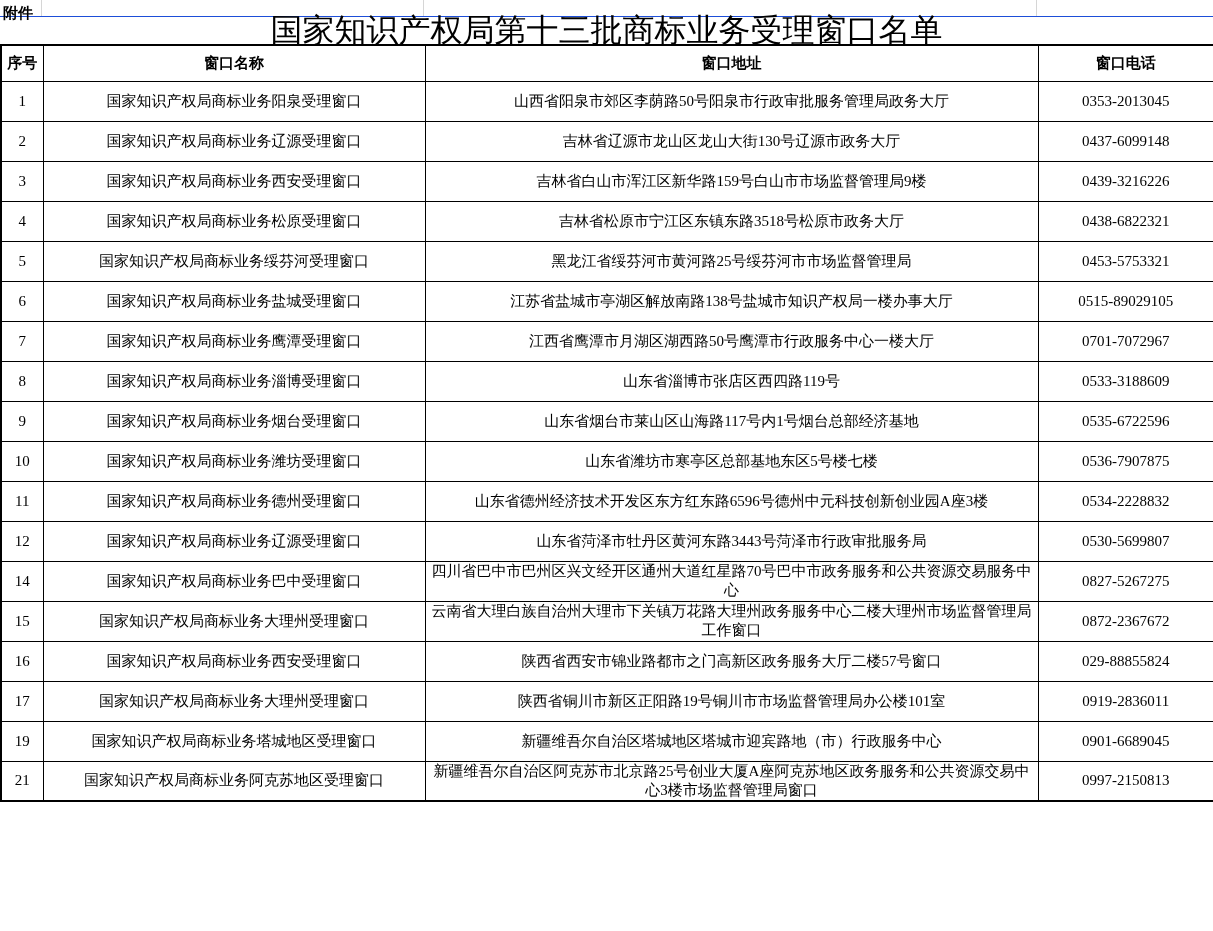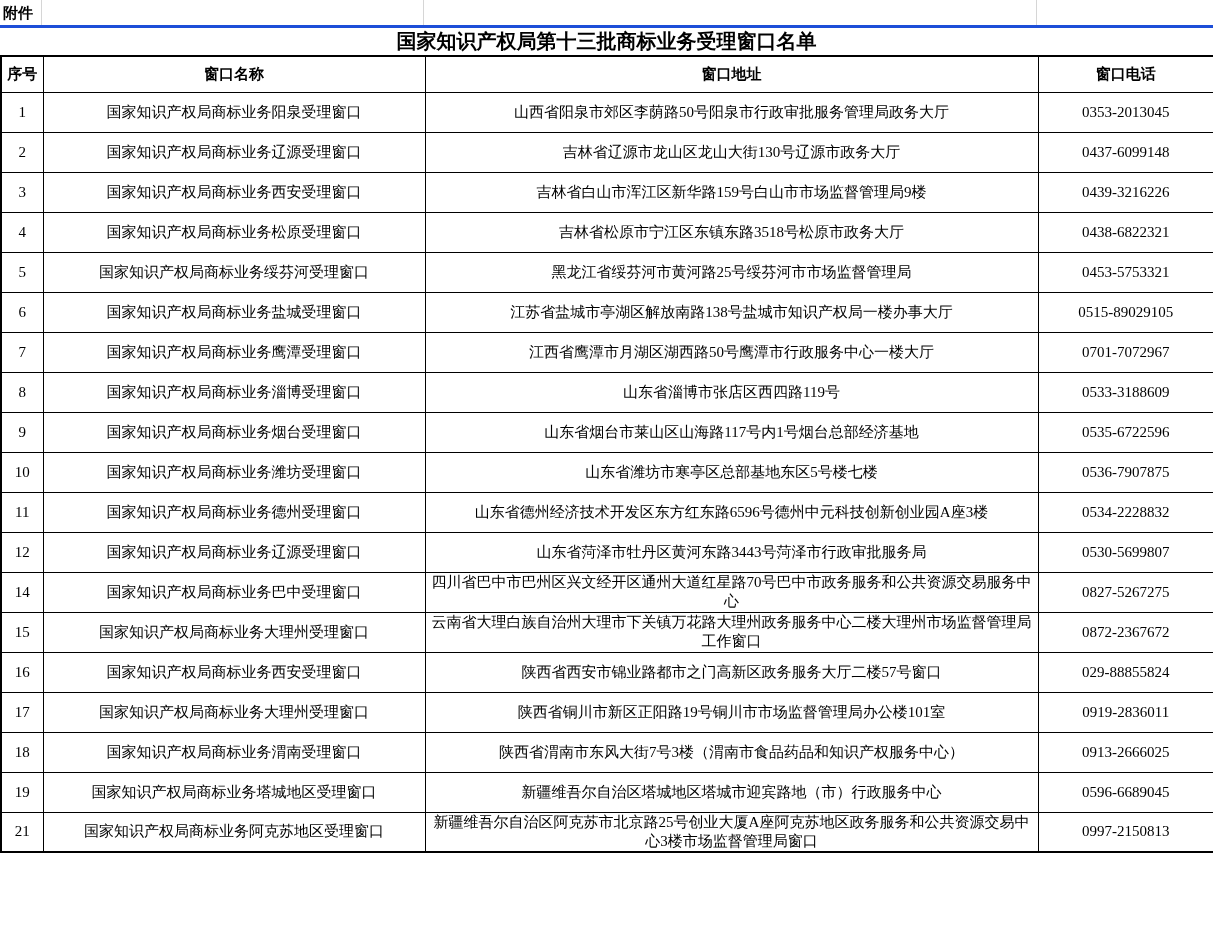--- a/index.html
+++ b/index.html
@@ -5,33 +5,33 @@
   html,body { margin:0; padding:0; background:#fff; }
   .sheet {
     position:relative;
     width:1213px; height:931px;
     background:#fff; color:#000;
     font-family:"Liberation Serif","DejaVu Serif",serif;
     overflow:hidden;
   }
   
   .toprow {
-    display:flex; height:28px; box-sizing:border-box;
-    border-bottom:3px solid #1d4ed8;
+    display:flex; height:17px; box-sizing:border-box;
+    border-bottom:1px solid #1d4ed8;
     justify-content:center;
   }
   .topcell { box-sizing:border-box; border-right:1px solid #d6d6d6; height:100%; }
   .topcell.c0 { width:42px; font-weight:bold; font-size:15px; line-height:27px; padding-left:3px; }
   .topcell.c1 { width:382px; }
   .topcell.c2 { width:613px; }
   .topcell.c3 { width:176px; border-right:none; }
   
   .titlerow {
     height:27px; line-height:26px;
-    text-align:center; font-weight:bold; font-size:20px;
+    text-align:center; font-weight:normal; font-size:32px;
     white-space:nowrap;
   }
   
   table.win {
     border-collapse:collapse; table-layout:fixed;
     width:1213px;
     border:2px solid #000;
   }
   table.win th, table.win td {
     border:1px solid #000;
@@ -164,30 +164,24 @@
           <td class="c-address">陕西省西安市锦业路都市之门高新区政务服务大厅二楼57号窗口</td>
           <td class="c-phone">029-88855824</td>
         </tr>
         <tr>
           <td class="c-no">17</td>
           <td class="c-name">国家知识产权局商标业务大理州受理窗口</td>
           <td class="c-address">陕西省铜川市新区正阳路19号铜川市市场监督管理局办公楼101室</td>
           <td class="c-phone">0919-2836011</td>
         </tr>
         <tr>
-          <td class="c-no">18</td>
-          <td class="c-name">国家知识产权局商标业务渭南受理窗口</td>
-          <td class="c-address">陕西省渭南市东风大街7号3楼（渭南市食品药品和知识产权服务中心）</td>
-          <td class="c-phone">0913-2666025</td>
-        </tr>
-        <tr>
           <td class="c-no">19</td>
           <td class="c-name">国家知识产权局商标业务塔城地区受理窗口</td>
           <td class="c-address">新疆维吾尔自治区塔城地区塔城市迎宾路地（市）行政服务中心</td>
-          <td class="c-phone">0596-6689045</td>
+          <td class="c-phone">0901-6689045</td>
         </tr>
         <tr>
           <td class="c-no">21</td>
           <td class="c-name">国家知识产权局商标业务阿克苏地区受理窗口</td>
           <td class="c-address">新疆维吾尔自治区阿克苏市北京路25号创业大厦A座阿克苏地区政务服务和公共资源交易中心3楼市场监督管理局窗口</td>
           <td class="c-phone">0997-2150813</td>
         </tr>
       </tbody>
   </table>
 

